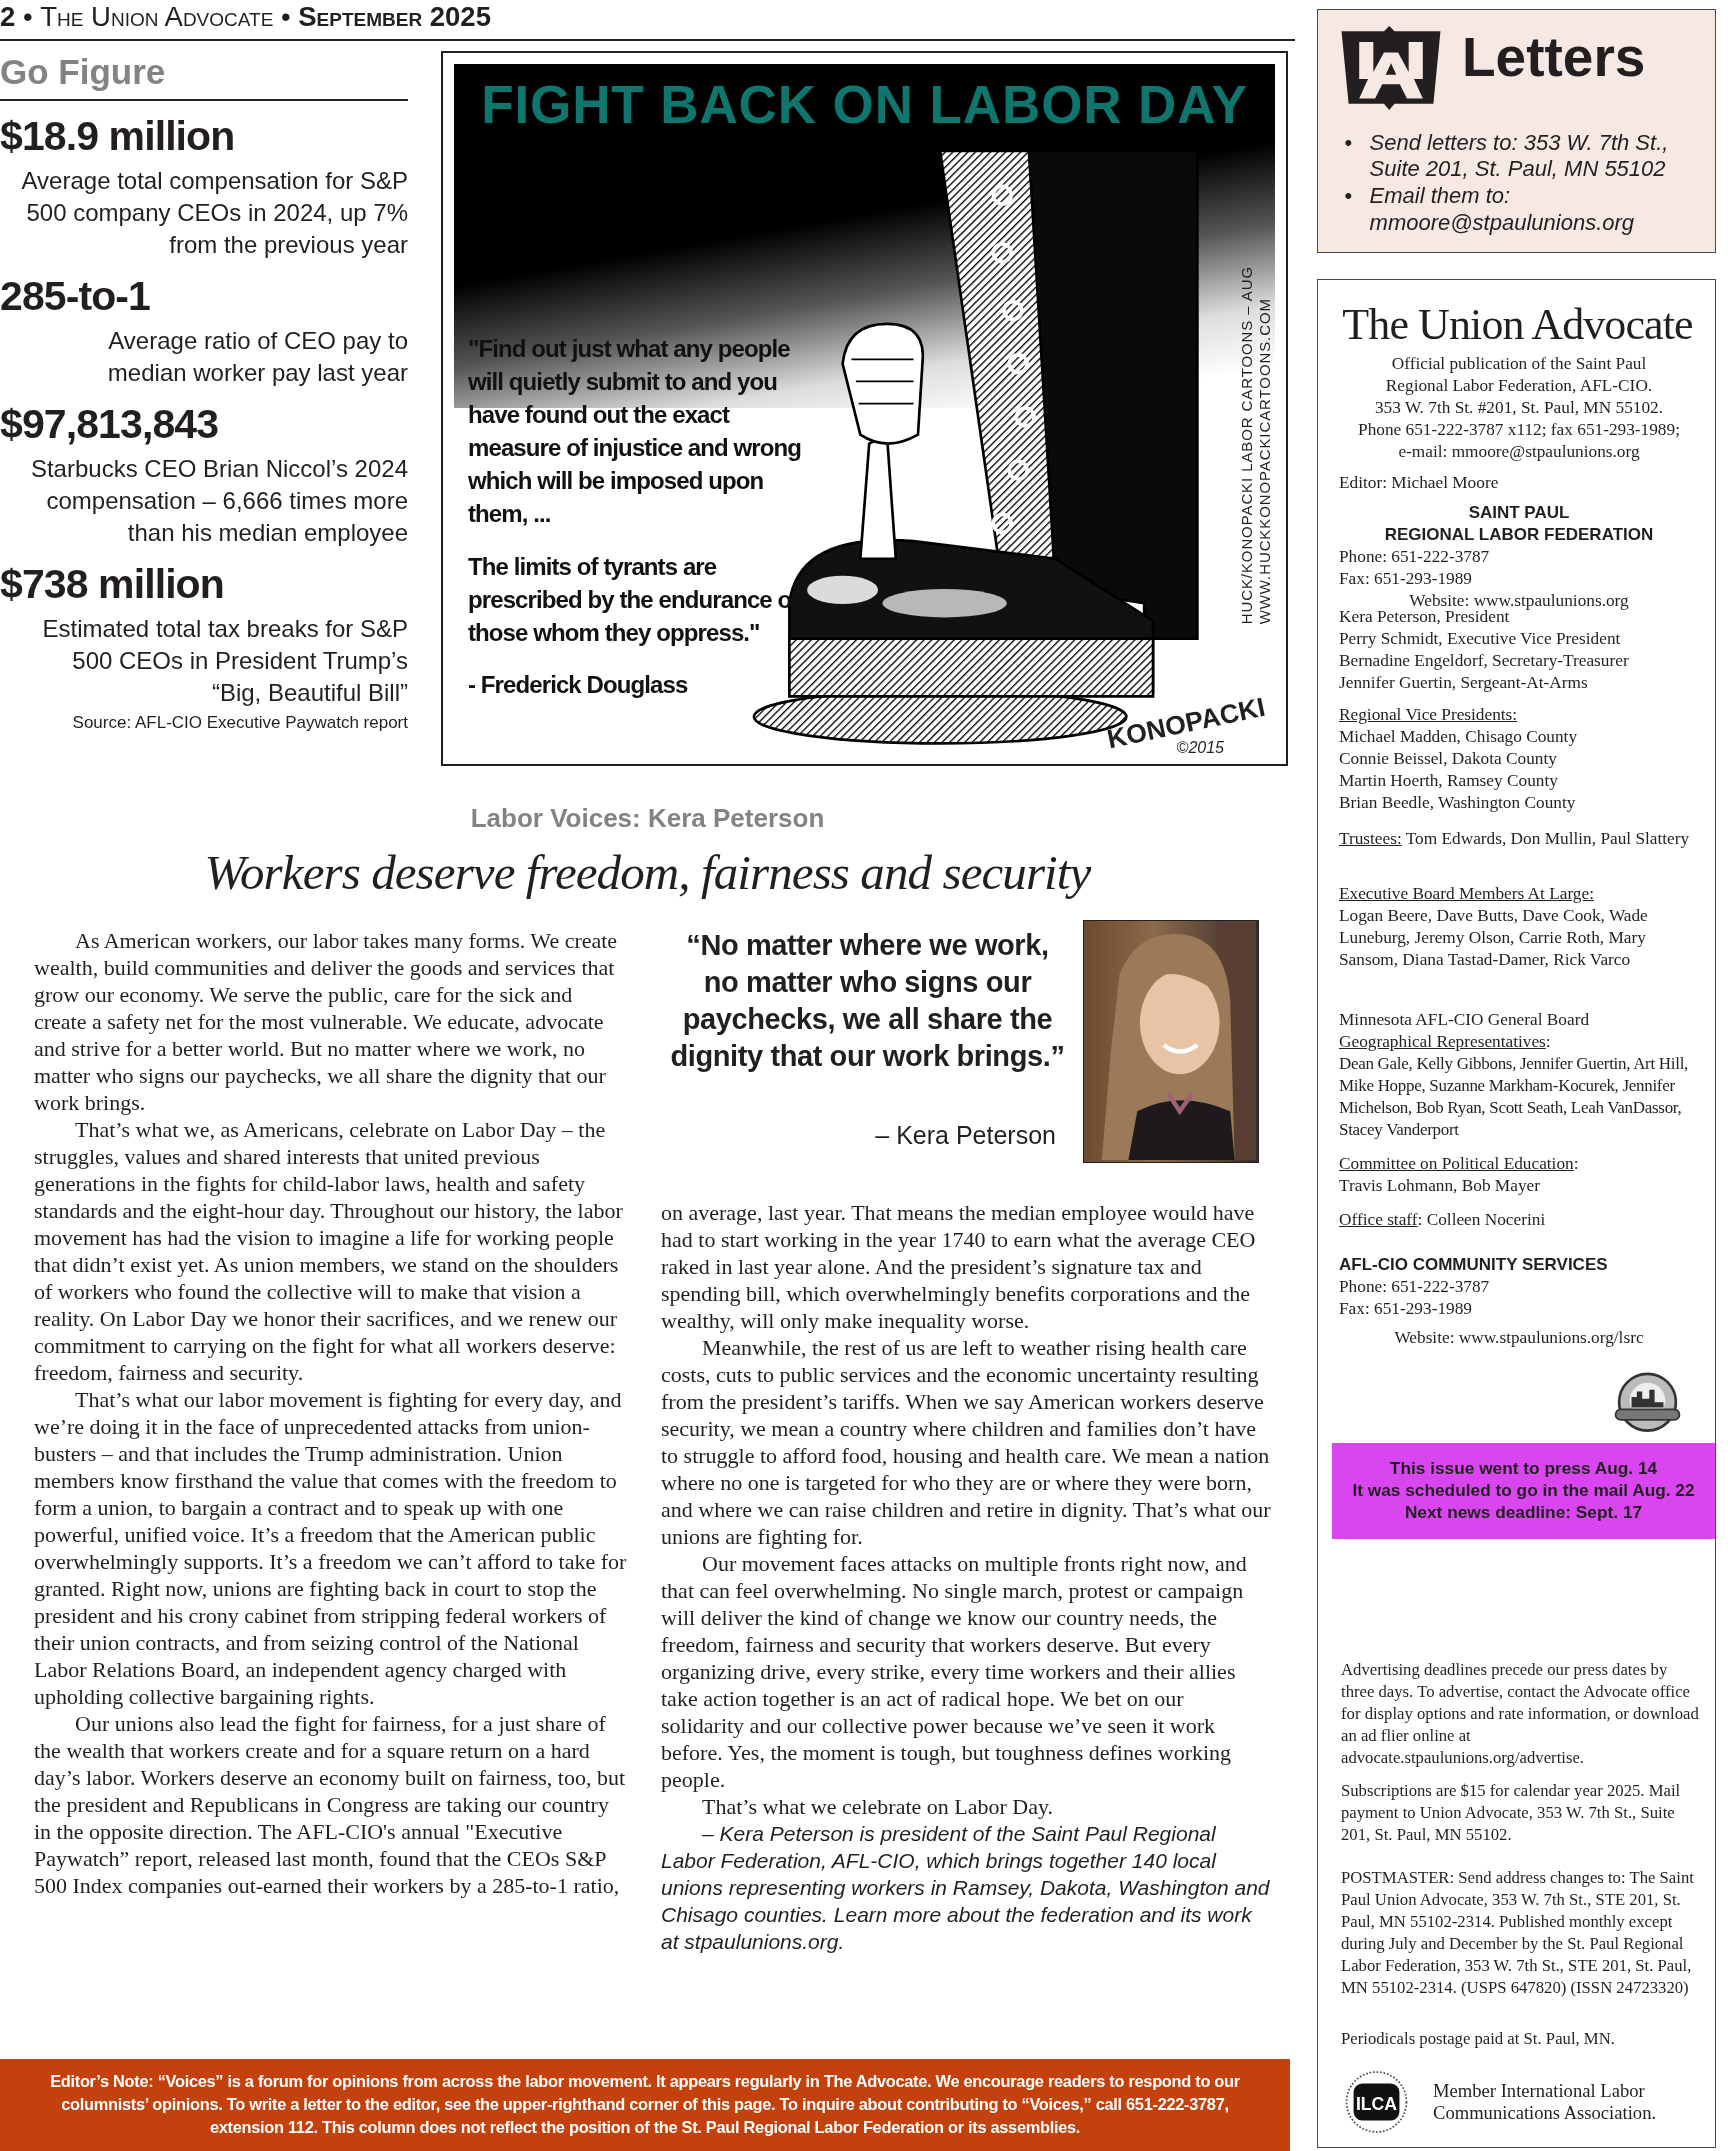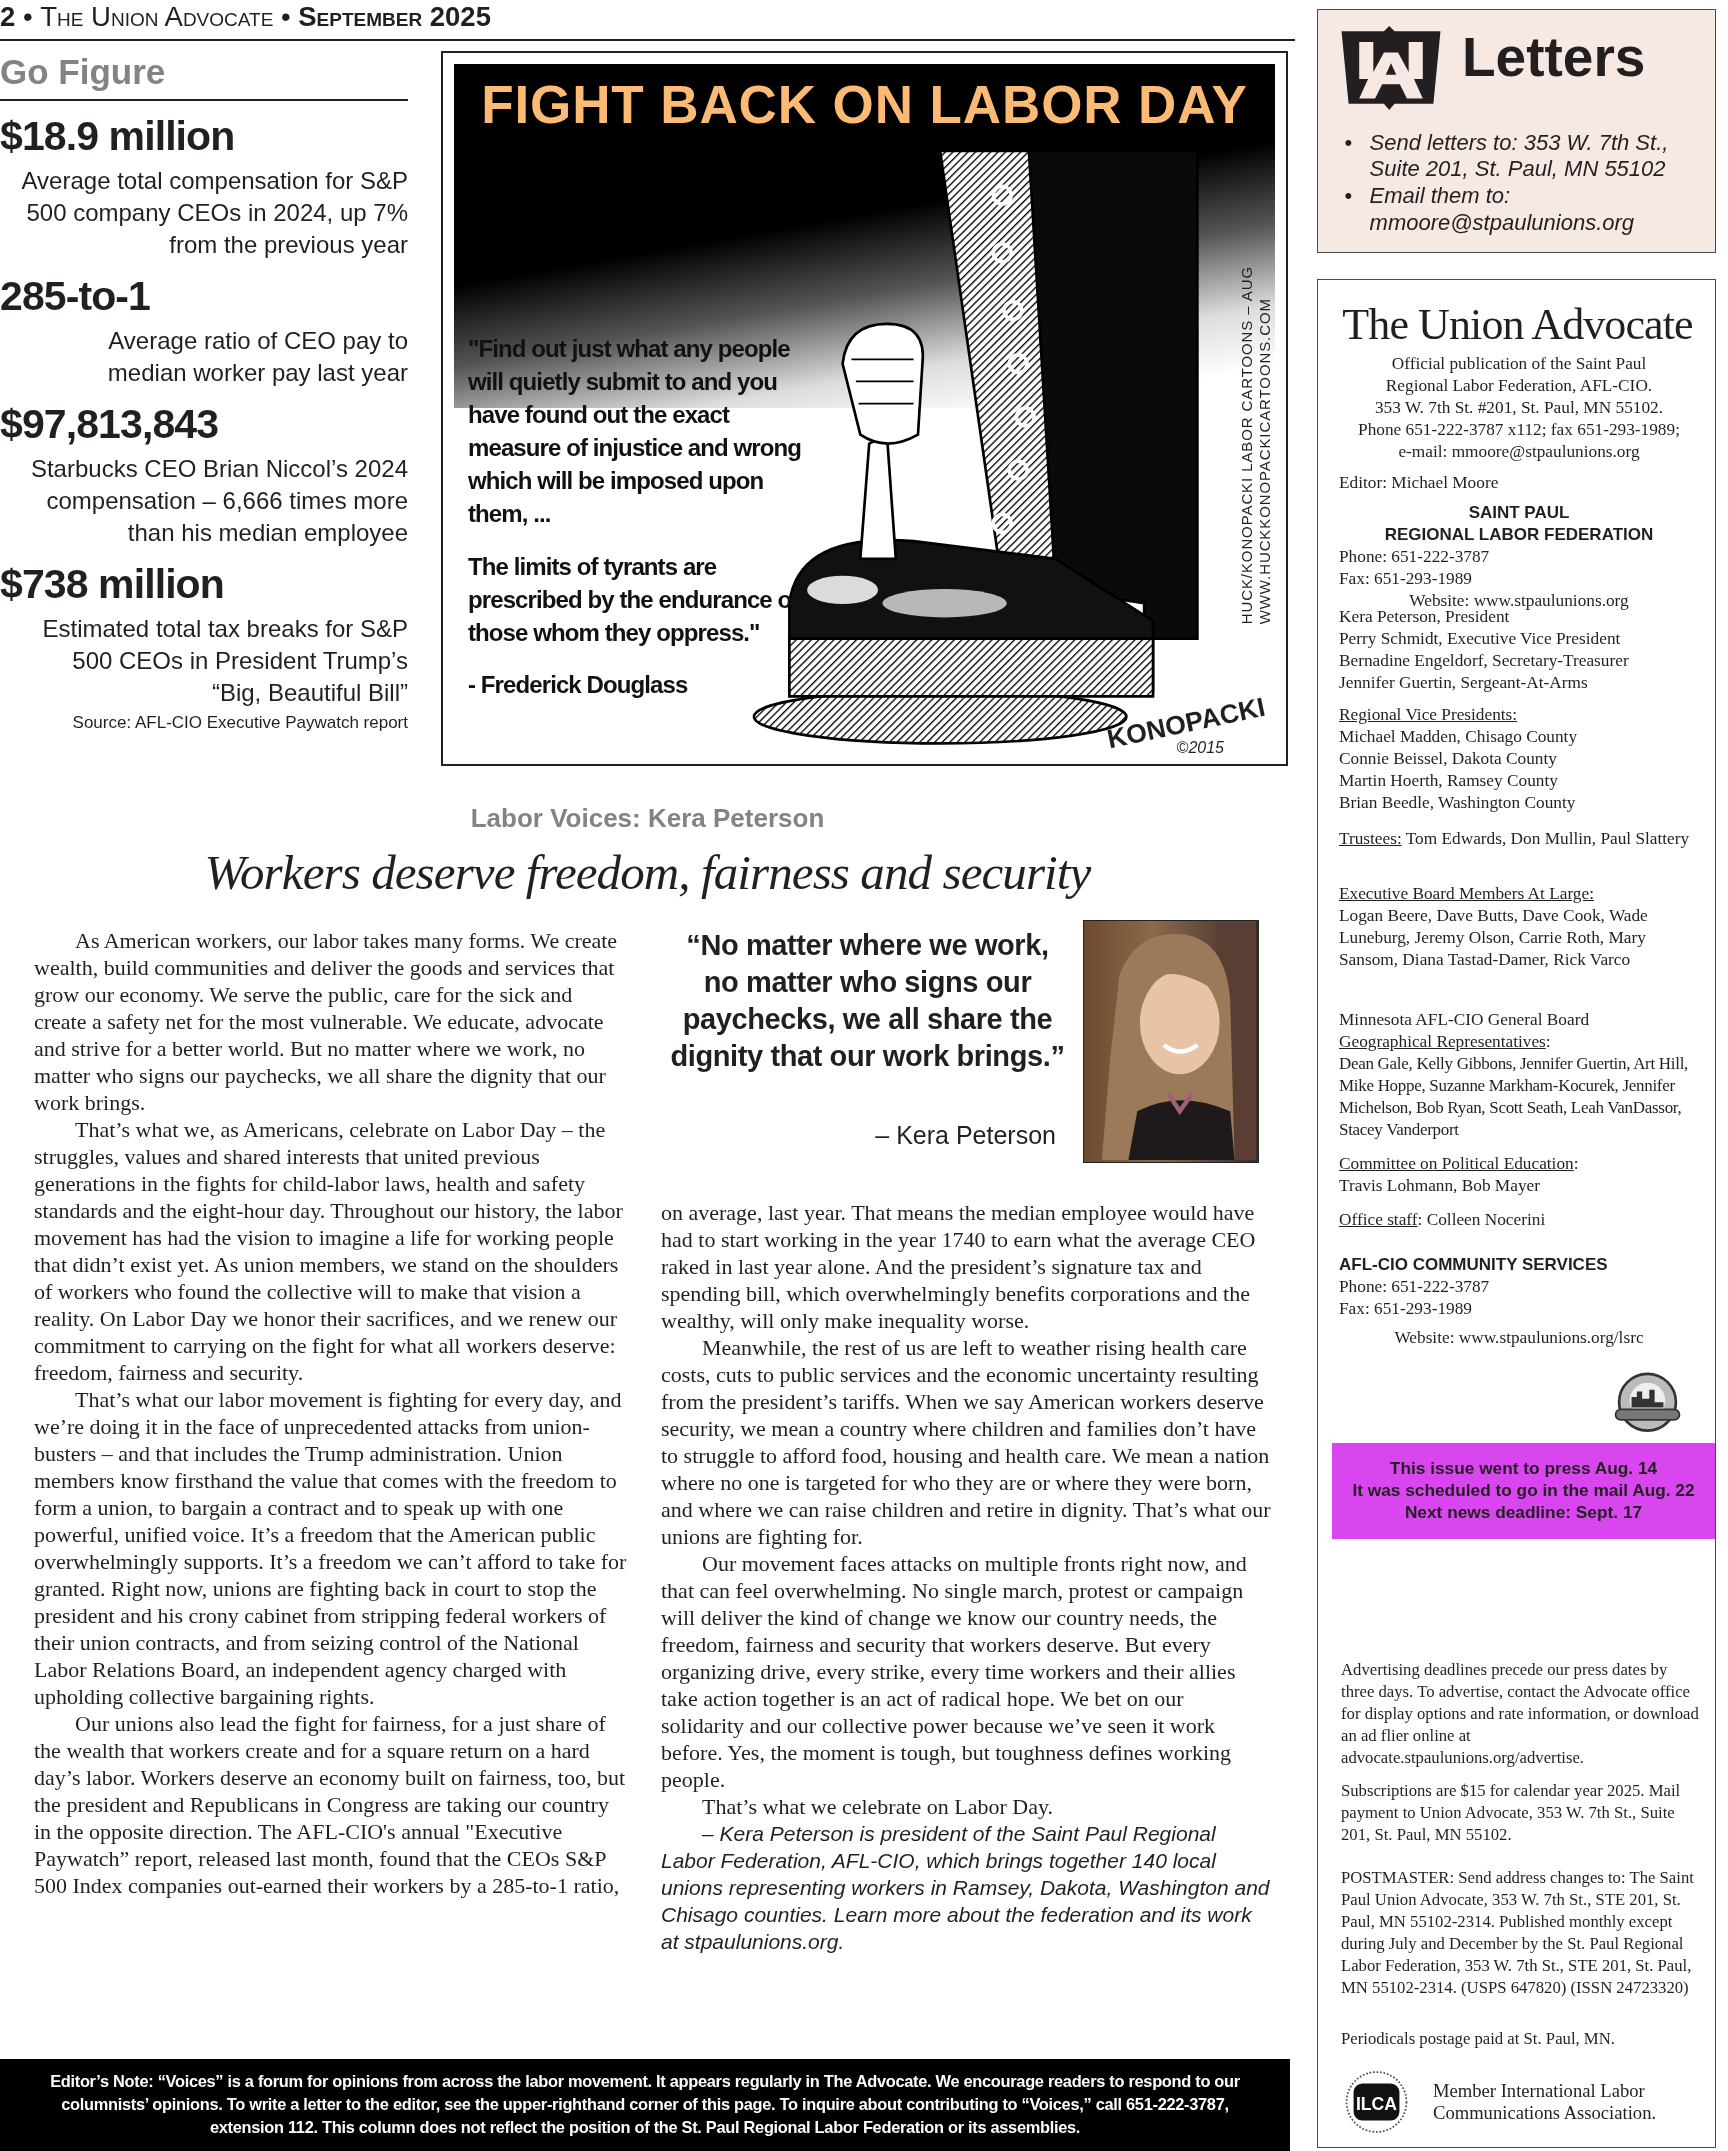--- a/index.html
+++ b/index.html
@@ -18,21 +18,21 @@
   
   #go-figure { left:0; top:49px; width:408px; }
   #go-figure h2 { margin:0; font-family:"Liberation Sans", sans-serif; font-weight:bold; color:#838385;
                   font-size:35px; line-height:46px; border-bottom:2.7px solid #231f20; padding-bottom:3.5px; }
   .fig-value { font-family:"Liberation Sans", sans-serif; font-weight:bold; font-size:41px; line-height:50px; margin-top:10.6px; letter-spacing:-0.9px; }
   .fig-desc { font-family:"Liberation Sans", sans-serif; font-size:24px; line-height:32px; text-align:right; margin-top:3.5px; }
   .fig-source { font-family:"Liberation Sans", sans-serif; font-size:17px; line-height:23px; text-align:right; margin-top:1.8px; }
 
   
   #cartoon { left:441px; top:51px; width:847px; height:715px; border:2.7px solid #231f20; box-sizing:border-box; background:#fff; overflow:hidden; }
-  #cartoon-title { position:absolute; left:10.6px; top:10.6px; right:10.6px; height:80px; background:#000; color:#fdba74;
+  #cartoon-title { position:absolute; left:10.6px; top:10.6px; right:10.6px; height:80px; background:#000; color:#0f766e;
                    font-family:"Liberation Sans", sans-serif; font-weight:bold; font-size:53px; line-height:82px; text-align:center; letter-spacing:0.9px; }
   #cartoon-sky { position:absolute; left:10.6px; top:89px; right:10.6px; height:266px;
                  background:linear-gradient(170deg, #000 0%, #000 35%, #555 55%, #ddd 75%, #fff 90%); }
   #cartoon-quote { position:absolute; left:25px; top:279px; width:337px; font-family:"Liberation Sans", sans-serif; font-weight:bold;
                    font-size:24px; line-height:33px; color:#111; letter-spacing:-0.9px; }
   #cartoon-quote p { margin:0 0 19.5px 0; }
   #cartoon-credit { position:absolute; right:12.4px; top:213px; writing-mode:vertical-rl; transform:rotate(180deg);
                     font-family:"Liberation Sans", sans-serif; font-size:15px; line-height:17.7px; letter-spacing:0.9px; }
   #cartoon-sig { position:absolute; right:19.5px; bottom:25px; font-family:"Liberation Sans", sans-serif; font-weight:bold; font-size:26.6px; transform:rotate(-12deg); }
   #cartoon-copy { position:absolute; right:62px; bottom:7px; font-family:Liberation Sans, sans-serif; font-size:16px; font-style:italic;text-align:right; }
@@ -68,21 +68,21 @@
   #col1 { left:34px; top:927px; width:596px; }
   #col2 { left:661px; top:1199px; width:610px; }
   #col2 p.byline { font-family:"Liberation Sans", sans-serif; font-style:italic; font-size:21px; }
 
   #pull-quote { left:661px; top:927px; width:399px; text-align:center; font-family:"Liberation Sans", sans-serif; font-weight:bold; font-size:29px; line-height:37px; letter-spacing:-0.4px;margin-left:7px; }
   #pull-attrib { left:661px; top:1119px; width:395px; text-align:right; font-family:"Liberation Sans", sans-serif; font-size:25px; line-height:32px; }
   #author-photo { left:1083px; top:920px; width:176px; height:243px; border:1.8px solid #222; box-sizing:border-box; overflow:hidden;
                   background:linear-gradient(90deg, #6d4a30 0%, #8a6a4a 40%, #4d3b35 85%, #3a2a25 100%); }
 
   
-  #editor-note { left:0; top:2059px; width:1290px; height:92px; background:#000000; color:#fff; text-align:center;
+  #editor-note { left:0; top:2059px; width:1290px; height:92px; background:#c2410c; color:#fff; text-align:center;
                  font-family:"Liberation Sans", sans-serif; font-weight:bold; font-size:16.4px; line-height:23px; box-sizing:border-box; padding-top:10.6px; letter-spacing:-0.3px; }
 </style>
 </head>
 <body>
 
 <div id="page-header" class="abs">
   <div class="hdr">
     <span class="hdr-num">2</span>
     <span>•</span>
     <span class="hdr-pub">The Union Advocate</span>

